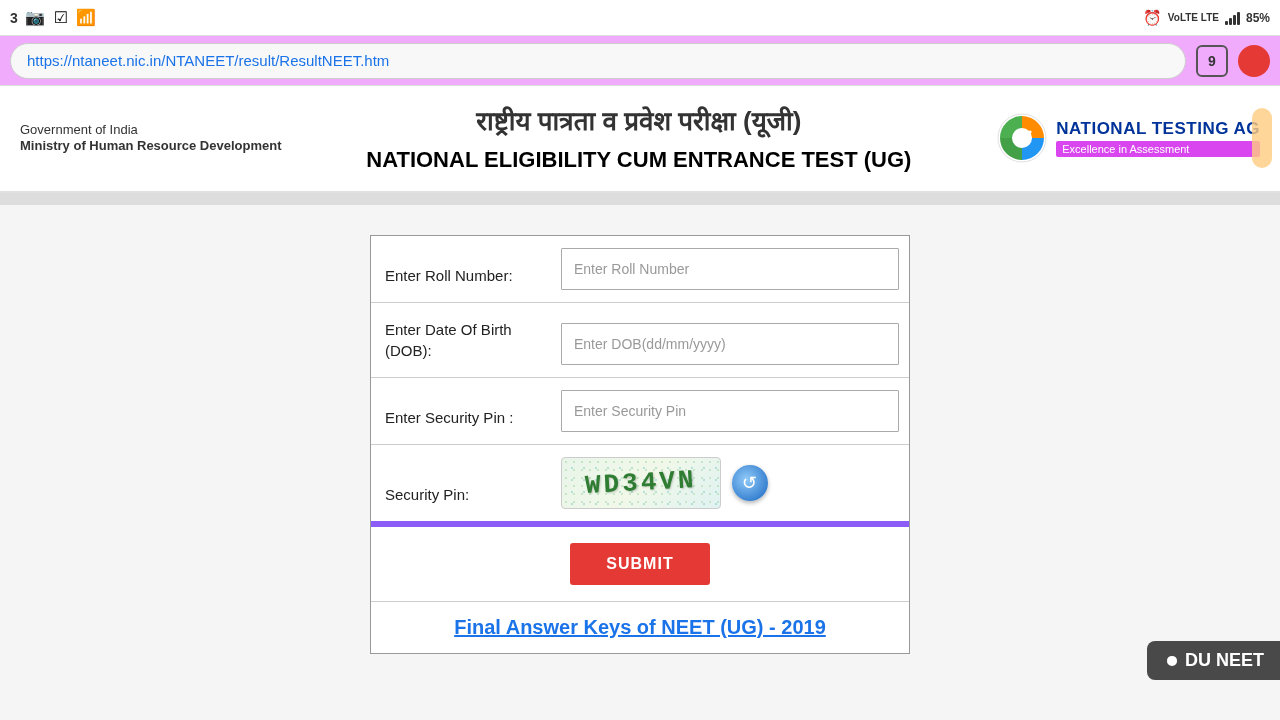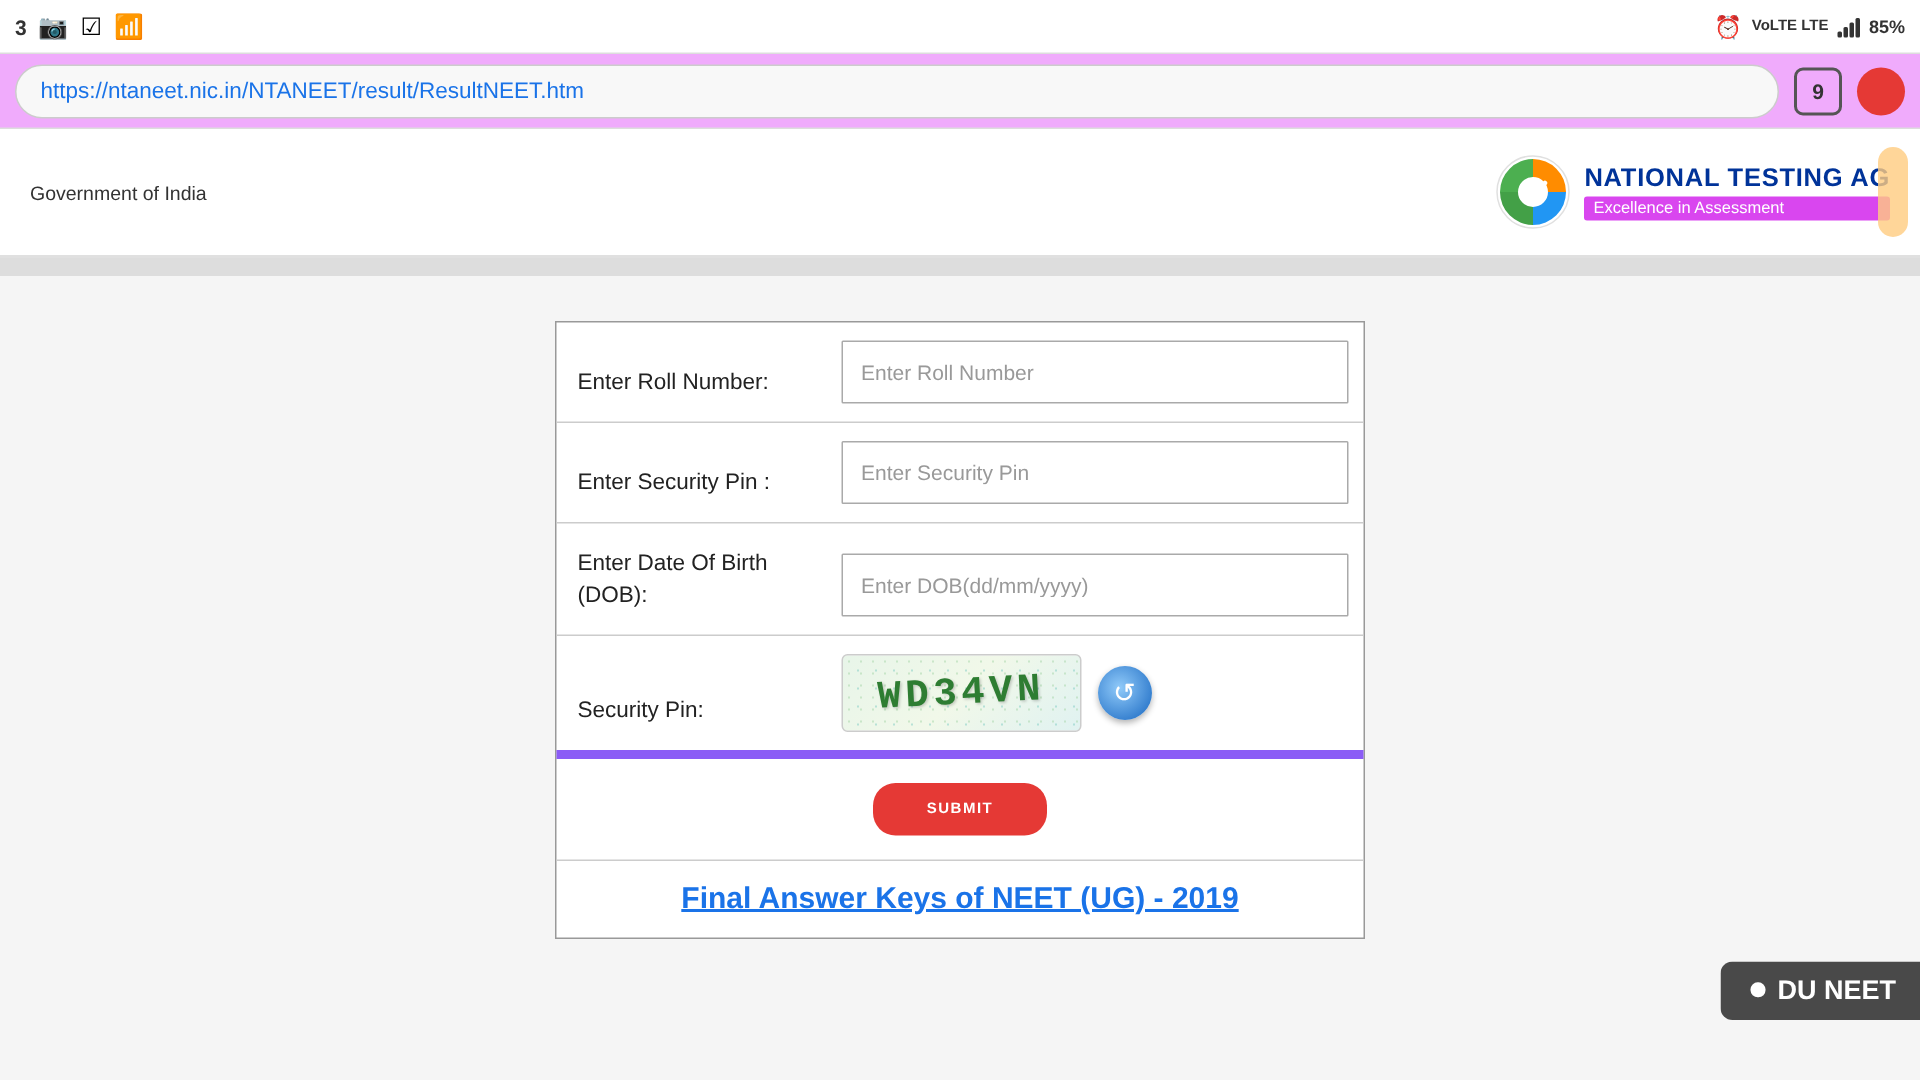--- a/index.html
+++ b/index.html
@@ -322,25 +322,25 @@
       justify-content: center;
       padding: 16px;
       border-bottom: 1px solid #ccc;
     }
 
     .submit-btn {
       background: #e53935;
       color: #fff;
       border: none;
       padding: 12px 36px;
-      font-size: 10px;
+      font-size: 16px;
       font-weight: bold;
       letter-spacing: 1px;
       cursor: pointer;
-      border-radius: 15px;
+      border-radius: 3px;
     }
 
     
     .link-row {
       display: flex;
       justify-content: center;
       padding: 14px;
     }
 
     .answer-key-link {
@@ -434,22 +434,27 @@
   <input class="url-input" type="text" value="https://ntaneet.nic.in/NTANEET/result/ResultNEET.htm" style="">
   <div class="tab-count">9</div>
   <div class="profile-circle"></div>
 </div>
 
 <div class="main-content">
 
   <div class="header-section">
     <div class="header-left">
       <span class="gov-text">Government of India</span>
+      <span class="ministry-text">Ministry of Human Resource Development</span>
     </div>
 
+    <div class="header-center">
+      <div class="hindi-title">राष्ट्रीय पात्रता व प्रवेश परीक्षा (यूजी)</div>
+      <div class="english-title">NATIONAL ELIGIBILITY CUM ENTRANCE TEST (UG)</div>
+    </div>
 
     <div class="header-right">
       <div class="nta-logo">
 
         <svg class="nta-icon" viewBox="0 0 52 52">
           <circle cx="26" cy="26" r="24" fill="white" stroke="#e0e0e0" stroke-width="1"></circle>
 
           <path d="M26 4 A22 22 0 0 1 48 26 L36 26 A10 10 0 0 0 26 16 Z" fill="#FF8C00"></path>
 
           <path d="M26 4 A22 22 0 0 0 4 26 L16 26 A10 10 0 0 1 26 16 Z" fill="#4CAF50"></path>
@@ -476,30 +481,30 @@
     <div class="form-box">
 
       <div class="form-row">
         <div class="form-label">Enter Roll Number:</div>
         <div class="form-input-wrap">
           <input class="form-input" type="text" placeholder="Enter Roll Number" style="">
         </div>
       </div>
 
       <div class="form-row">
+        <div class="form-label">Enter Date Of Birth (DOB):</div>
+        <div class="form-input-wrap">
+          <input class="form-input" type="text" placeholder="Enter DOB(dd/mm/yyyy)" style="">
+        </div>
+      </div>
+
+      <div class="form-row">
         <div class="form-label">Enter Security Pin :</div>
         <div class="form-input-wrap">
           <input class="form-input" type="text" placeholder="Enter Security Pin" style="">
-        </div>
-      </div>
-
-      <div class="form-row">
-        <div class="form-label">Enter Date Of Birth (DOB):</div>
-        <div class="form-input-wrap">
-          <input class="form-input" type="text" placeholder="Enter DOB(dd/mm/yyyy)" style="">
         </div>
       </div>
 
       <div class="captcha-row">
         <div class="form-label">Security Pin:</div>
         <div class="captcha-wrap">
           <div class="captcha-image">
             <div class="captcha-dots"></div>
             <span class="captcha-text">WD34VN</span>
           </div>

